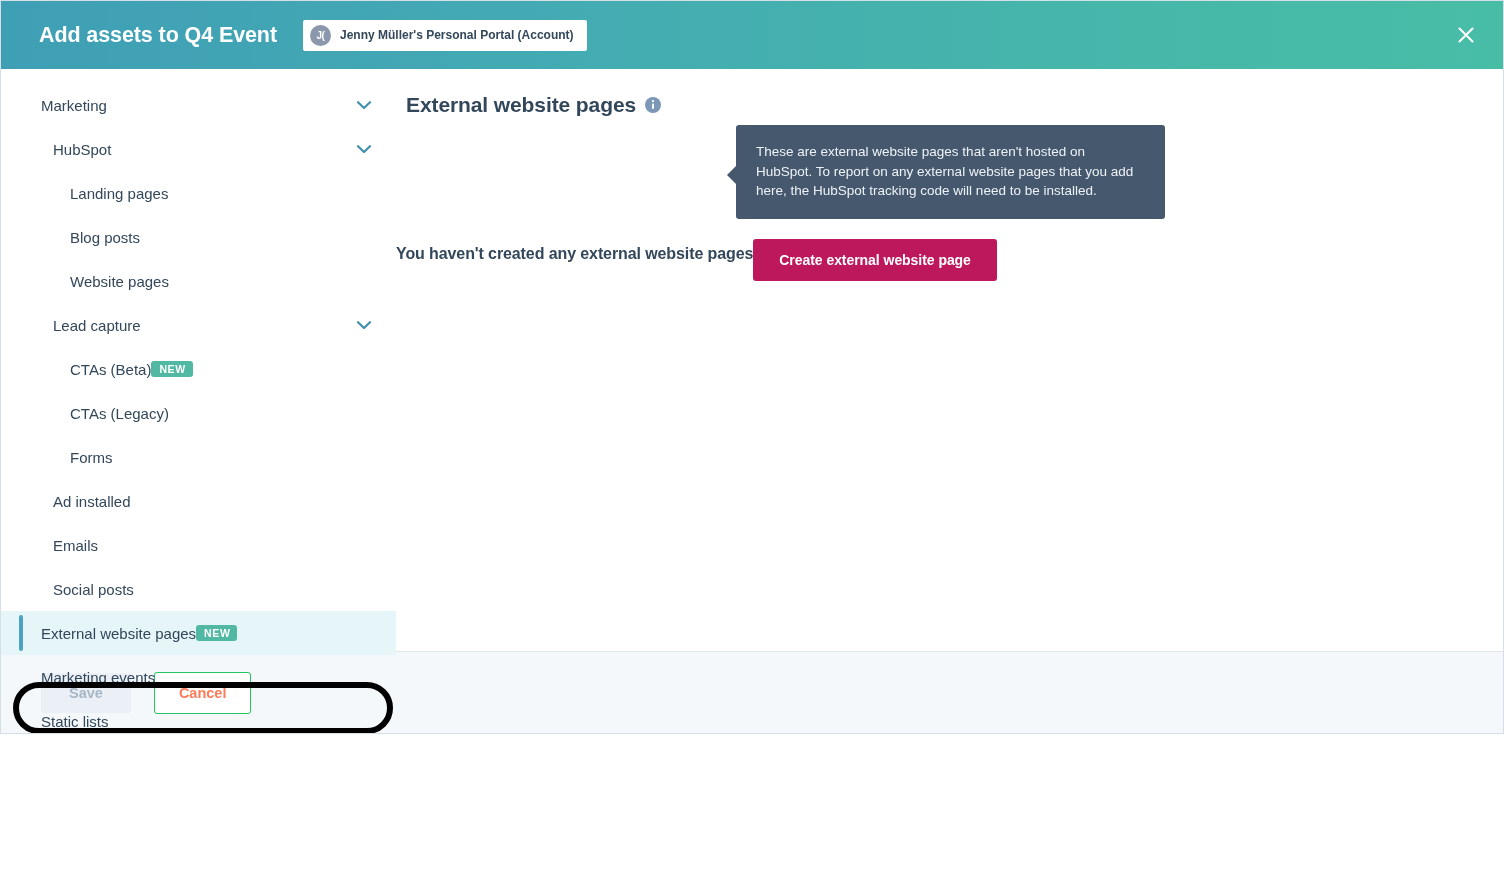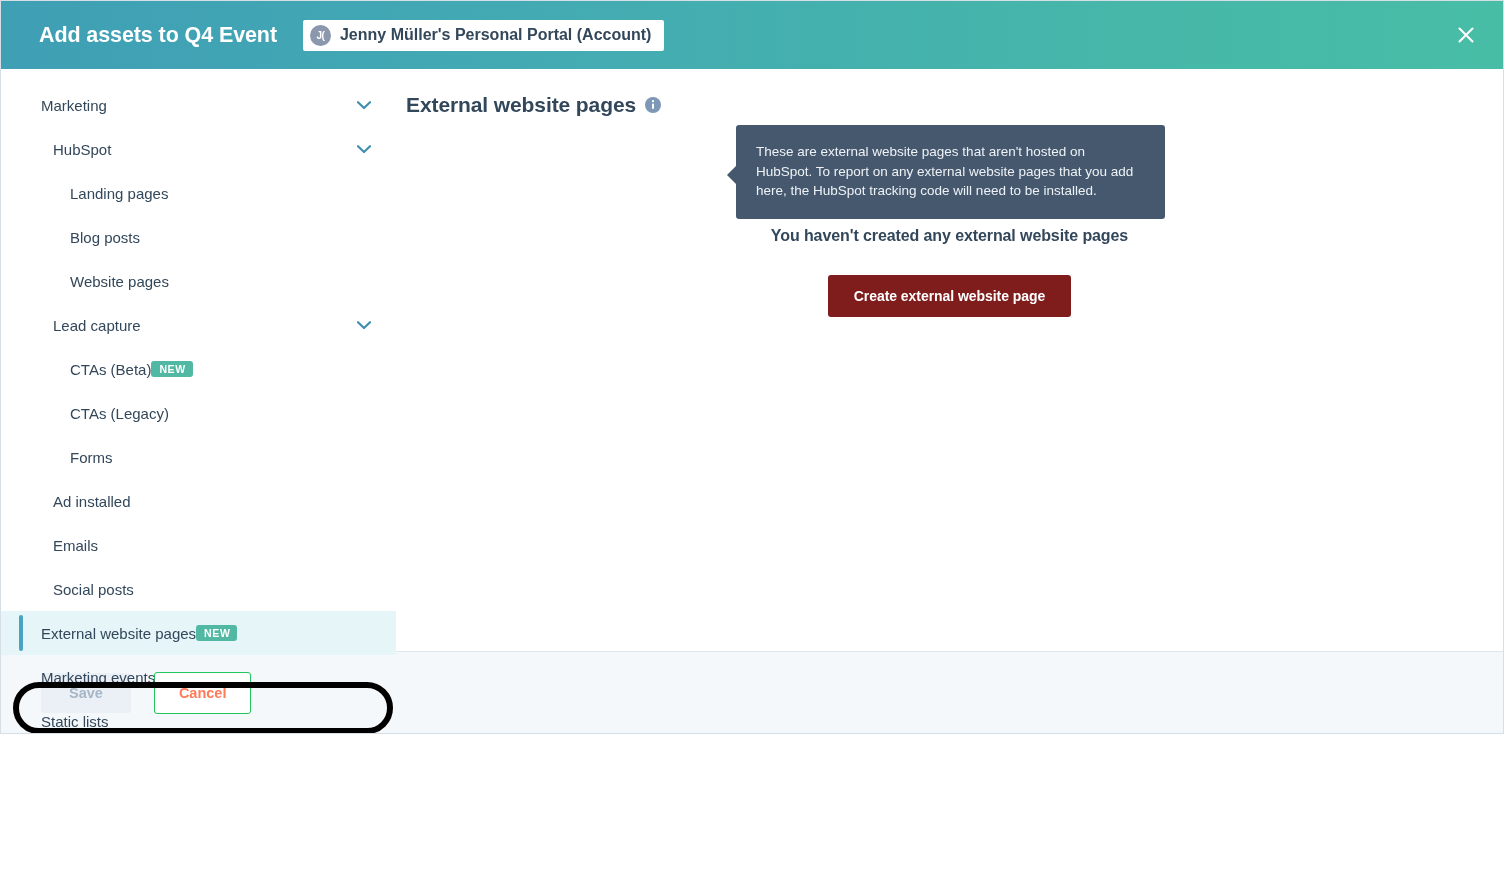--- a/index.html
+++ b/index.html
@@ -65,21 +65,21 @@
     font-size: 10px;
     font-weight: bold;
     display: flex;
     align-items: center;
     justify-content: center;
     letter-spacing: -0.5px;
     flex: 0 0 21px;
   }
 
   .account-name {
-    font-size: 16px;
+    font-size: 12px;
     font-weight: bold;
     color: #33475b;
   }
 
   .close-btn {
     position: absolute;
     right: 20px;
     top: 50%;
     transform: translateY(-50%);
     width: 34px;
@@ -231,35 +231,34 @@
     width: 0;
     height: 0;
     border-top: 10px solid transparent;
     border-bottom: 10px solid transparent;
     border-right: 10px solid #45586e;
   }
 
   .empty-state {
     margin-top: 110px;
     display: flex;
-    flex-direction: column;
-    align-items: center;
-    justify-content: space-between;
+    flex-direction: row;
+    align-items: center;
   }
 
   .empty-title {
     font-size: 16px;
     font-weight: bold;
     color: #33475b;
     letter-spacing: -0.1px;
   }
 
   .primary-btn {
-    margin-top: 30px;
-    background: #7f1d1d;
+    margin-top: 12px;
+    background: #be185d;
     color: #ffffff;
     border: none;
     border-radius: 3px;
     font-family: "Liberation Sans", sans-serif;
     font-size: 14px;
     font-weight: bold;
     padding: 13px 26px;
     cursor: pointer;
     letter-spacing: -0.05px;
   }

